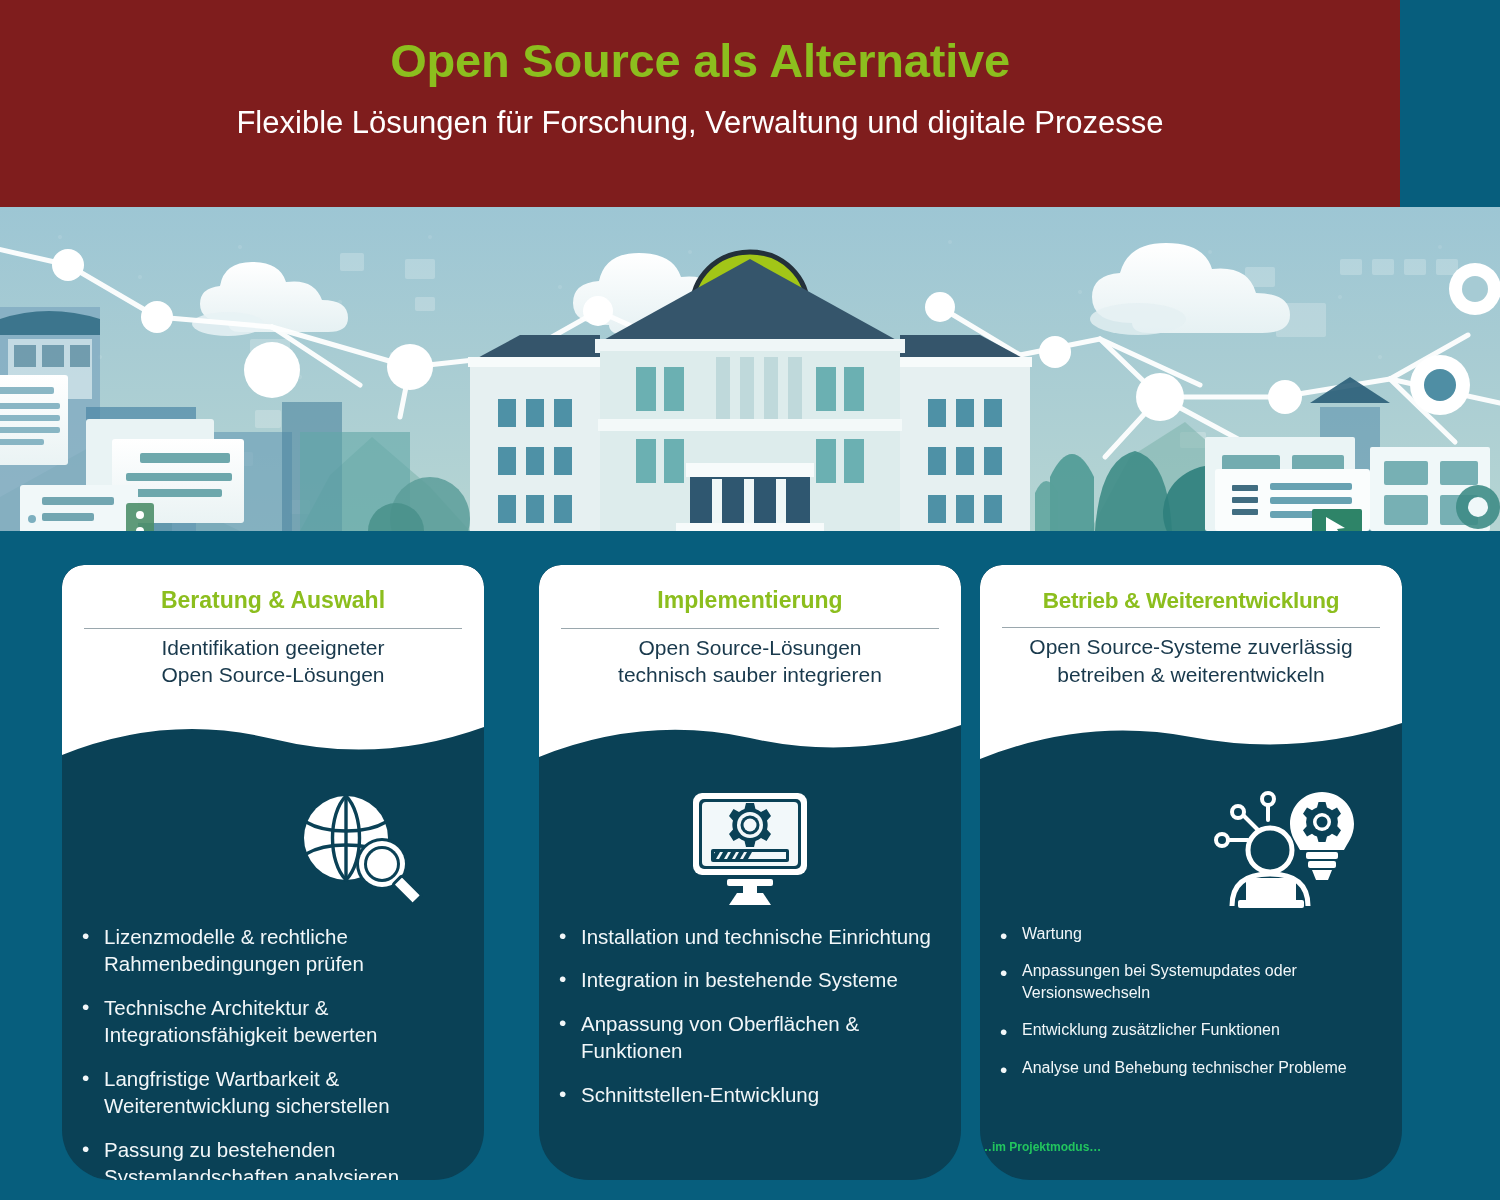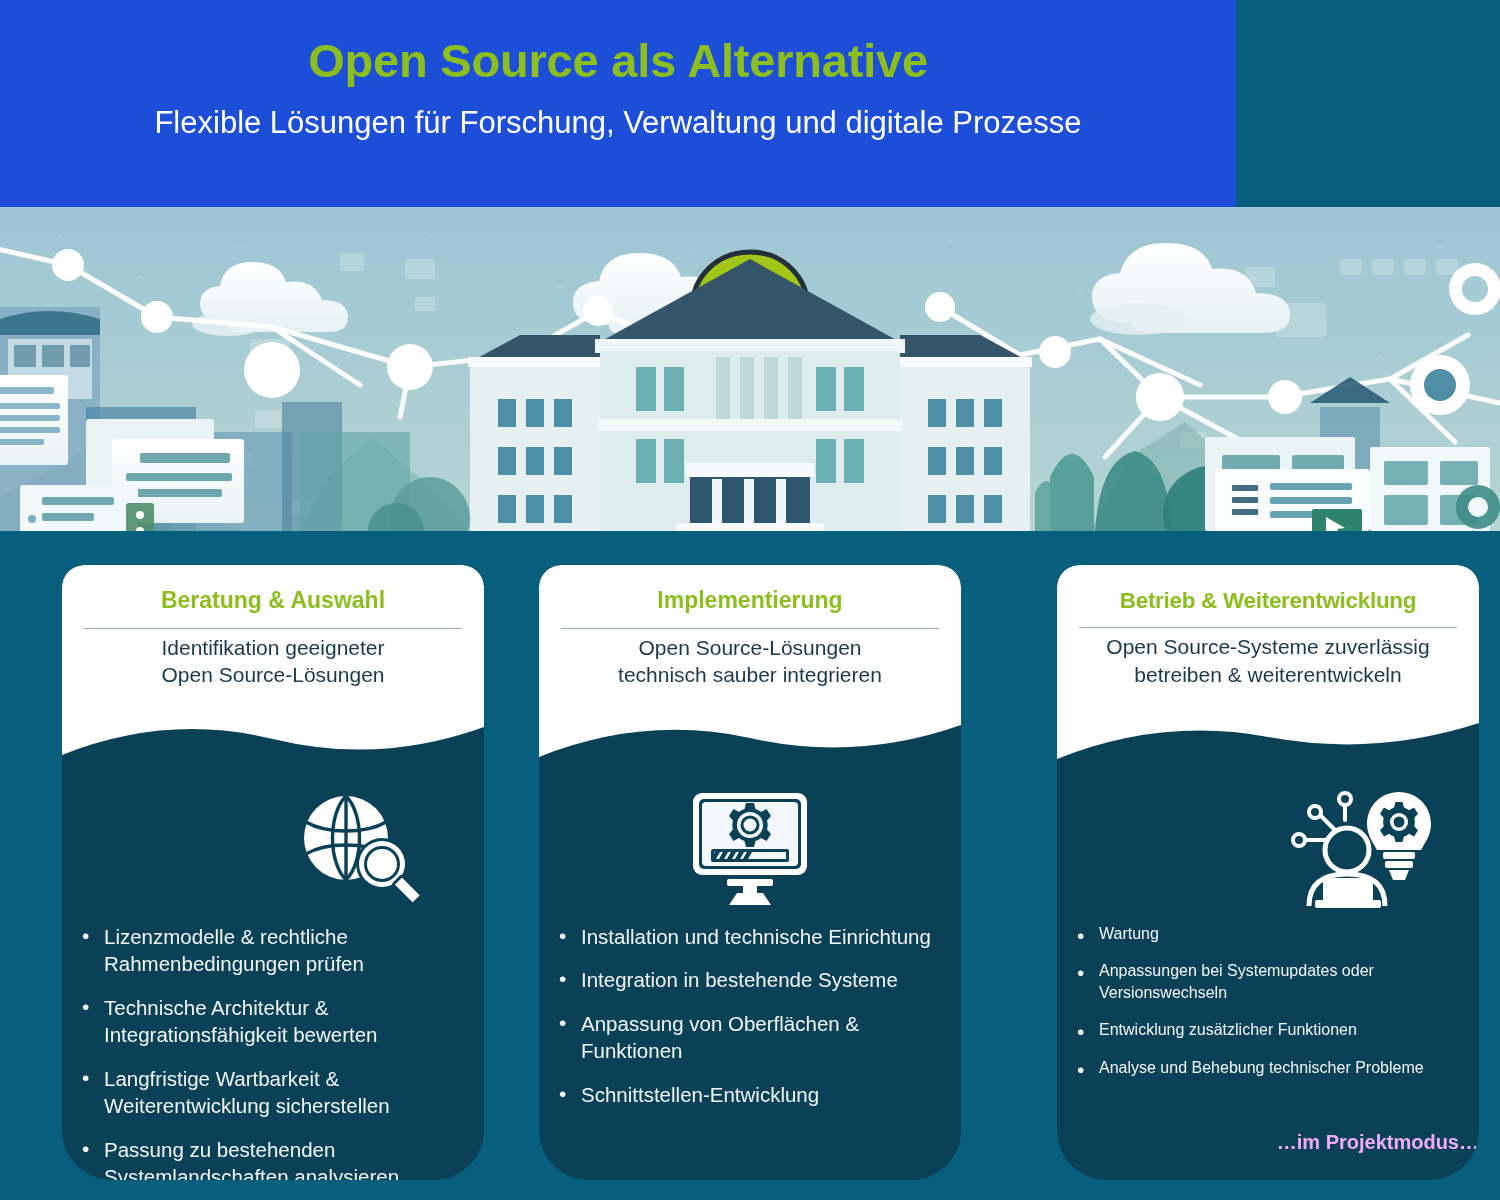--- a/index.html
+++ b/index.html
@@ -19,23 +19,23 @@
     position: relative;
     width: 1500px;
     height: 1200px;
     background: #075E7D;
   }
 
   
   .header {
     position: absolute;
     left: 0; top: 0;
-    width: 1236px;
+    width: 1400px;
     height: 207px;
-    background: #1d4ed8;
+    background: #7f1d1d;
     text-align: center;
   }
   .header-title {
     margin-top: 34px;
     font-size: 47px;
     font-weight: bold;
     color: #8CBE1E;
     letter-spacing: -0.2px;
     line-height: 1.15;
   }
@@ -69,21 +69,21 @@
     position: absolute;
     top: 34px;
     width: 422px;
     height: 615px;
     border-radius: 22px 22px 50px 50px;
     background: #0A4156;
     overflow: hidden;
   }
   .card.c1 { left: 62px; }
   .card.c2 { left: 539px; }
-  .card.c3 { left: 1057px; }
+  .card.c3 { left: 980px; }
 
   .card-white {
     position: absolute;
     left: 0; top: 0;
     width: 422px;
     height: 196px;
     background: #ffffff;
     border-radius: 22px 22px 0 0;
   }
   .card-wave {
@@ -160,24 +160,24 @@
     font-size: 21px;
     color: #F2F7F9;
   }
   .card.c3 .card-list li { font-size: 16px; }
 
   .card-footer {
     position: absolute;
     left: 0;
     bottom: 26px;
     width: 422px;
-    text-align: right;
-    font-size: 20px;
+    text-align: left;
+    font-size: 12px;
     font-weight: bold;
-    color: #f0abfc;
+    color: #22c55e;
     z-index: 2;
   }
 </style>
 </head>
 <body>
 
 <div class="page">
 
   <div class="header">
     <div class="header-title">Open Source als Alternative</div>

